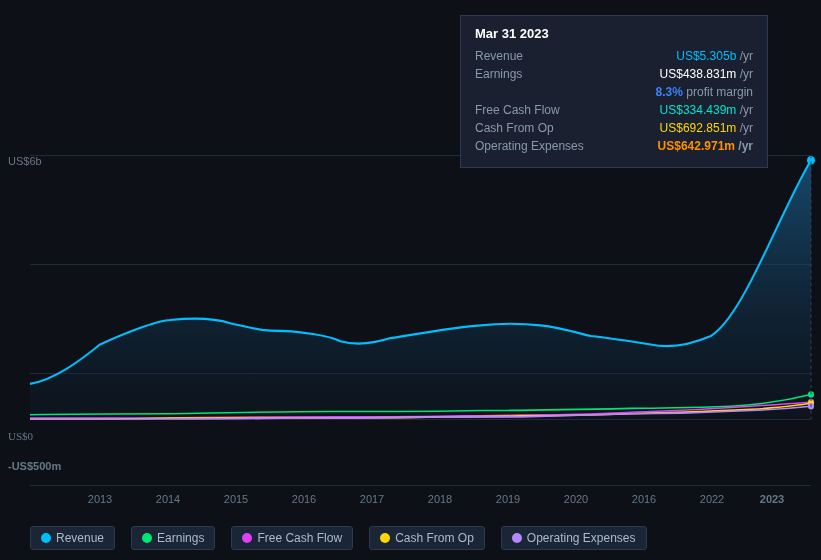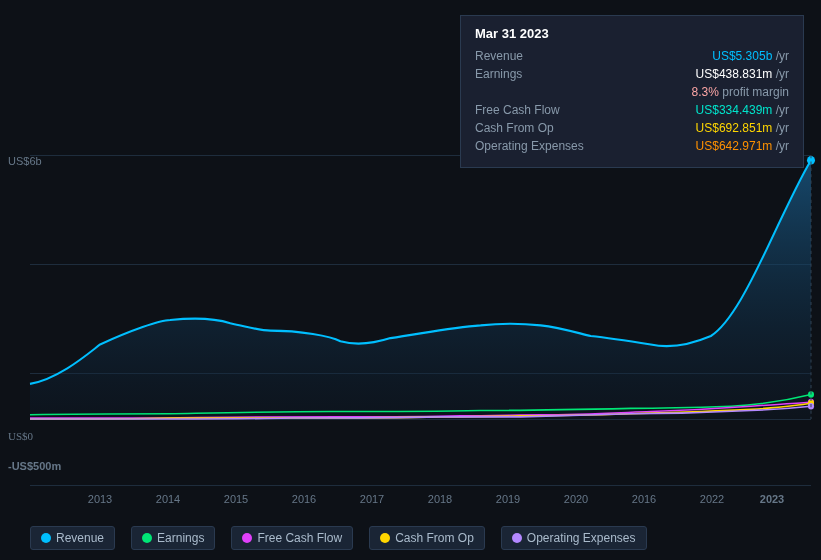--- a/index.html
+++ b/index.html
@@ -20,21 +20,21 @@
     }
 
     
     .tooltip-box {
       position: absolute;
       top: 15px;
       left: 460px;
       background: #1a2030;
       border: 1px solid #2a3a50;
       padding: 10px 14px;
-      width: 344px;
+      width: 308px;
       z-index: 10;
     }
 
     .tooltip-title {
       color: #ffffff;
       font-size: 13px;
       font-weight: bold;
       margin-bottom: 8px;
     }
 
@@ -52,28 +52,28 @@
     }
 
     .tooltip-value {
       color: #ffffff;
       text-align: right;
     }
 
     .tooltip-value.cyan { color: #00bfff; text-align: center; }
     .tooltip-value.teal { color: #00e5cc; }
     .tooltip-value.yellow { color: #ffd600; margin-left: 20px; }
-    .tooltip-value.orange { color: #ff9100; }
+    .tooltip-value.orange { color: #ff9100; font-weight: bold; }
 
     .profit-margin {
       color: #8899aa;
       font-size: 12px;
       margin-left: 8px;
     }
-    .profit-margin .pct { color: #fca5a5; }
+    .profit-margin .pct { color: #3b82f6; font-weight: bold; }
 
     
     .y-axis-label {
       position: absolute;
       left: 8px;
       color: #667788;
       font-size: 11px;
     }
 
     

